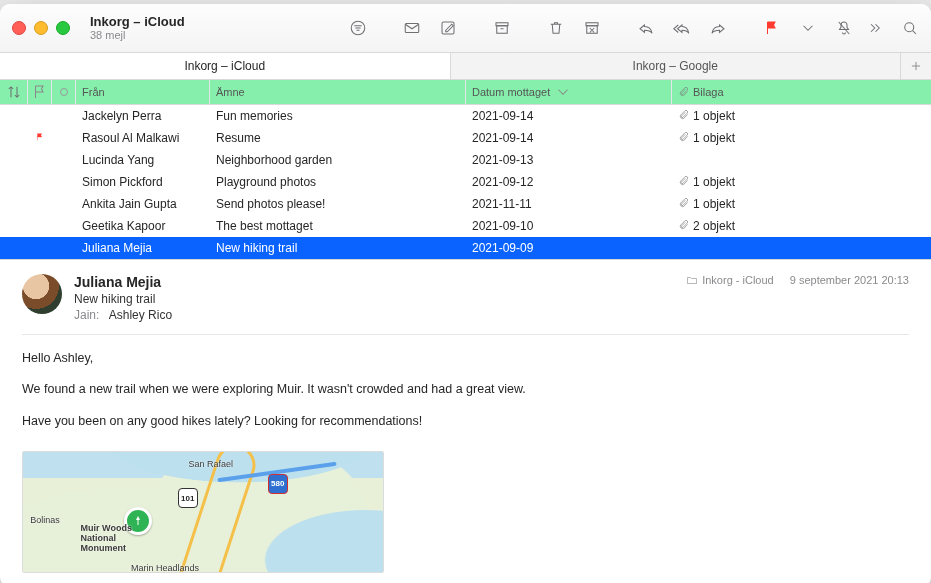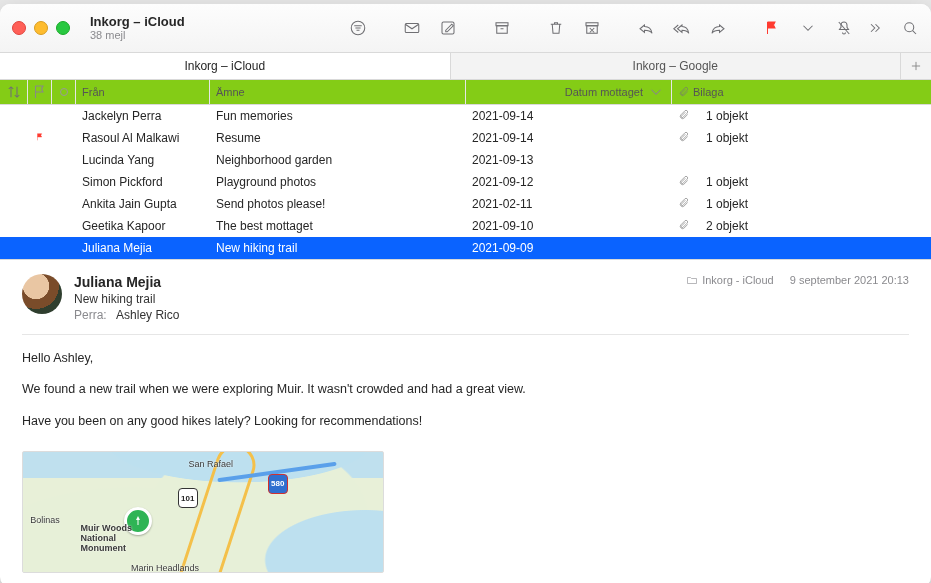--- a/index.html
+++ b/index.html
@@ -34,42 +34,42 @@
   .ico.flag svg{fill:#ff3b30;stroke:#ff3b30;}
   .caret{width:8px;height:8px;}
   .tools-right{display:flex;align-items:center;gap:18px;color:#6f6f73;}
   
   .tabbar{height:var(--tabbar-h);display:flex;border-bottom:1px solid var(--border);}
   .tab{flex:1;display:flex;align-items:center;justify-content:center;font-size:12px;border-right:1px solid var(--border);background:var(--bg);}
   .tab.inactive{background:var(--tab-inactive);color:#555;}
   .tab-add{width:30px;display:flex;align-items:center;justify-content:center;background:var(--tab-inactive);}
   .tab-add svg{stroke:#888;}
   
-  .colhead{height:var(--header-h);display:flex;align-items:center;font-size:11px;color:#555;border-bottom:1px solid var(--border);background:#84cc16;}
+  .colhead{height:var(--header-h);display:flex;align-items:center;font-size:11px;color:#555;border-bottom:1px solid var(--border);background:#86efac;}
   .hcell{display:flex;align-items:center;gap:4px;border-right:1px solid var(--preview-border);height:100%;padding:0 6px;box-sizing:border-box;}
   .hcell:last-child{border-right:none;}
   .c-sort{width:28px;justify-content:center;}
   .c-flag{width:24px;justify-content:center;}
   .c-dot{width:24px;justify-content:center;}
   .c-from{width:134px;}
   .c-subj{width:256px;}
-  .c-date{width:206px;justify-content:flex-end;}
+  .c-date{width:206px;justify-content:flex-start;}
   .c-att{width:230px;}
   
   .rows{}
   .row{height:var(--row-h);display:flex;align-items:center;font-size:12px;}
   .row .cell{padding:0 6px;box-sizing:border-box;overflow:hidden;white-space:nowrap;text-overflow:ellipsis;}
   .row.sel{background:var(--sel);color:#fff;}
   .row .c-sort{width:28px;}
   .row .c-flag{width:24px;display:flex;justify-content:center;}
   .row .c-dot{width:24px;}
   .row .c-from{width:134px;}
   .row .c-subj{width:256px;}
   .row .c-date{width:206px;}
-  .row .c-att{width:230px;display:flex;align-items:center;gap:17px;}
+  .row .c-att{width:230px;display:flex;align-items:center;gap:4px;}
   .flag-mini svg{width:10px;height:10px;fill:#ff3b30;stroke:#ff3b30;}
   .clip svg{width:11px;height:11px;stroke:#777;fill:none;stroke-width:1.4;}
   
   .preview{border-top:1px solid var(--border);flex:1;overflow:hidden;padding:14px 22px 0 22px;display:flex;flex-direction:column;}
   .phead{display:flex;gap:12px;}
   .avatar{width:40px;height:40px;border-radius:50%;background:radial-gradient(circle at 35% 30%, #e9c6a3 0 34%, #7a4c2a 35% 60%, #2f3e2e 60% 100%);flex:0 0 auto;}
   .pmeta{flex:1;}
   .pmeta .from{font-weight:700;font-size:14px;}
   .pmeta .subj{font-size:12px;color:#333;margin-top:2px;}
   .pmeta .to{font-size:12px;color:var(--muted);margin-top:2px;}
@@ -324,21 +324,21 @@
             </svg></span>
           <span>1 objekt</span>
         </div>
       </div>
       <div class="row">
         <div class="cell c-sort"></div>
         <div class="cell c-flag"></div>
         <div class="cell c-dot"></div>
         <div class="cell c-from">Ankita Jain Gupta</div>
         <div class="cell c-subj">Send photos please!</div>
-        <div class="cell c-date">2021-02-11</div>
+        <div class="cell c-date">2021-11-11</div>
         <div class="cell c-att">
           <span class="clip"><svg viewBox="0 0 24 24">
               <path d="M21 12l-8 8a5 5 0 01-7-7l9-9a3.5 3.5 0 015 5l-9 9a2 2 0 01-3-3l8-8"></path>
             </svg></span>
           <span>1 objekt</span>
         </div>
       </div>
       <div class="row">
         <div class="cell c-sort"></div>
         <div class="cell c-flag"></div>
@@ -366,21 +366,21 @@
       </div>
     </div>
 
   <div class="preview">
     <div class="phead">
       <div class="avatar"></div>
       <div class="pmeta">
         <div class="from">Juliana Mejia</div>
         <div class="subj">New hiking trail</div>
         <div class="to">
-          <span class="lbl">Perra:</span>
+          <span class="lbl">Jain:</span>
           &nbsp;
           <b>Ashley Rico</b>
         </div>
       </div>
       <div class="pright">
         <span class="fold">
           <svg viewBox="0 0 24 24">
               <path d="M3 7h6l2 2h10v10H3z"></path>
             </svg>
           <span>Inkorg - iCloud</span>

